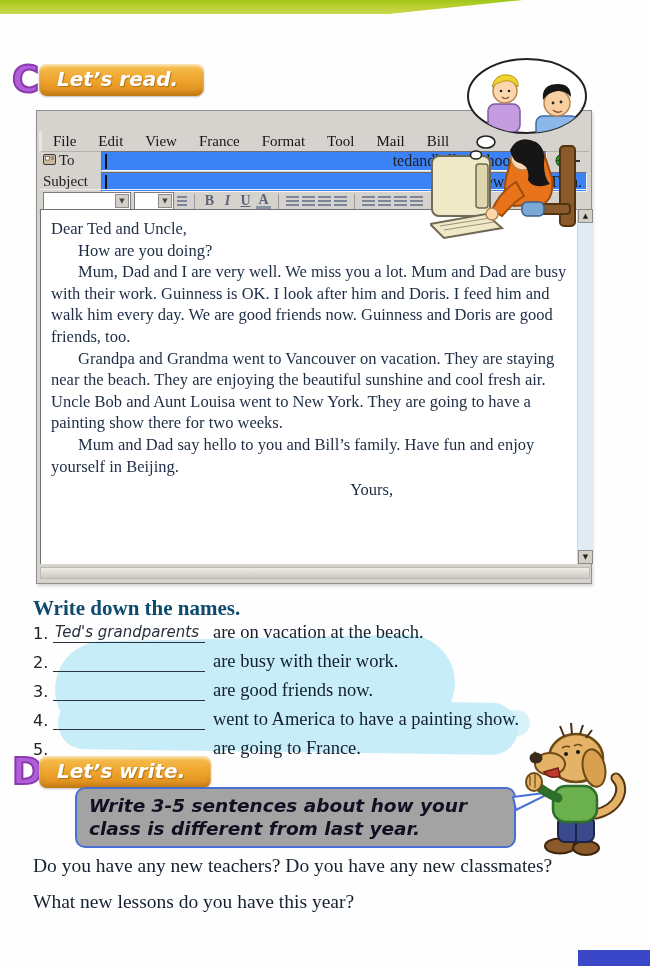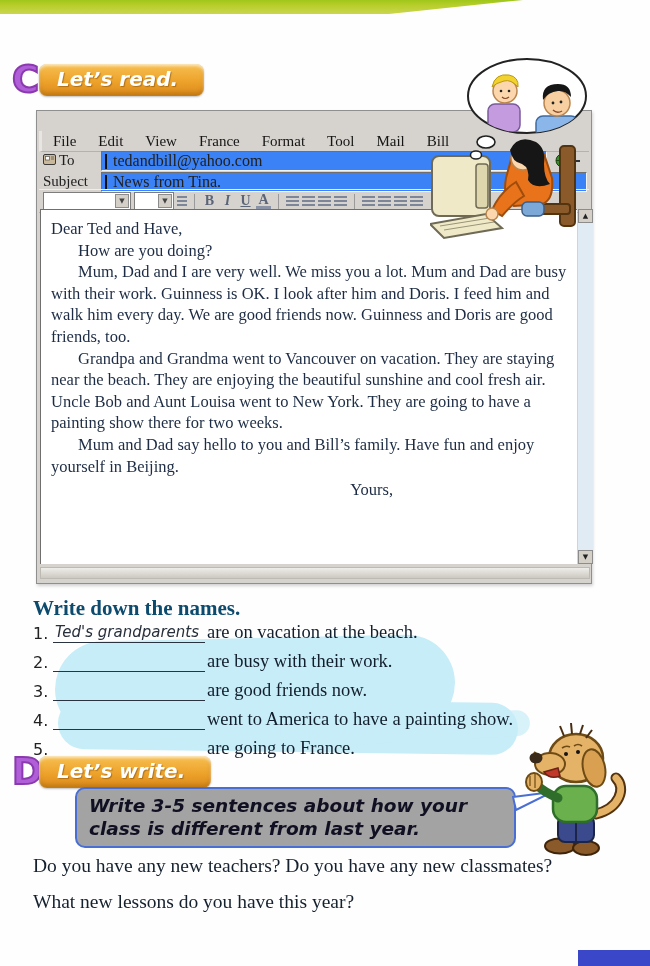--- a/index.html
+++ b/index.html
@@ -39,21 +39,21 @@
     background:linear-gradient(90deg,#141e6e 0%,#2b3f9e 45%,#5a7bd2 100%);
     display:flex; align-items:center; gap:5px; padding-left:4px;
     color:#fff; font-family:"Liberation Sans",sans-serif; font-size:11px; font-weight:bold;
   }
   .menubar {
     position:absolute; left:2px; top:20px; right:2px; height:21px;
     display:flex; align-items:center; border-bottom:1px solid #b5b2ac;
     border-left:3px solid #e8e6e2; font-size:15px; color:#151515;
   }
   .menu-item { padding:0 11px; cursor:default; }
-  .fieldrow { position:absolute; left:6px; height:25px; font-size:15px; color:#202020; }
+  .fieldrow { position:absolute; left:6px; height:25px; font-size:15px; color:#202020;text-align:right; }
   .flabel { position:absolute; left:16px; top:0; }
   .finput {
     position:absolute; top:-1px; height:20px; background:#3b82f6;
     border-top:1.5px solid #6f6f6f; border-left:1.5px solid #6f6f6f;
     border-bottom:1px solid #f4f4f4; border-right:1px solid #f4f4f4;
     font-size:16px; padding:0 4px 0 7px; white-space:nowrap; overflow:hidden;
   }
   .caret { position:absolute; left:3px; top:2px; width:2px; height:15px; background:#111; }
   .bookicon { position:absolute; left:0; top:2px; }
   .globe { position:absolute; top:1px; }
@@ -104,21 +104,21 @@
   
   .illus-top { position:absolute; left:430px; top:54px; z-index:3; }
   .illus-dog { position:absolute; left:520px; top:716px; z-index:3; }
   
   .ex-title { position:absolute; left:33px; top:596px; font-size:21px; font-weight:bold; color:#0c4a6e; z-index:2; }
   .blob { position:absolute; background:#c7edf8; z-index:1; }
   .ex-row { position:absolute; left:33px; height:26px; white-space:nowrap; z-index:2; }
   .ex-num { display:inline-block; width:20px; font-family:"DejaVu Sans",sans-serif; font-size:16px; color:#222; vertical-align:bottom; }
   .ex-blank {
     display:inline-block; width:152px; height:21px; border-bottom:1.6px solid #2a3340;
-    margin-right:2px; vertical-align:bottom; position:relative;
+    margin-right:8px; vertical-align:bottom; position:relative;
   }
   .ex-answer {
     position:absolute; left:2px; bottom:1px; font-family:"DejaVu Sans",sans-serif;
     font-style:italic; font-size:15px; color:#28303c; white-space:nowrap;
   }
   .ex-text { font-size:18.5px; color:#121e2c; vertical-align:bottom; }
   
   .bubble {
     position:absolute; left:75px; top:787px; width:441px; border:2.5px solid #4a6fd4;
     border-radius:10px; background:#a3a3a3; padding:5px 12px 6px 12px; z-index:2;
@@ -208,21 +208,21 @@
       <span class="bars"></span>
       <span class="bars"></span>
       <span class="tsep"></span>
       <span class="bars"></span>
       <span class="bars"></span>
       <span class="bars"></span>
       <span class="bars"></span>
     </div>
 
     <div class="mailbody">
-      <p>Dear Ted and Have,</p>
+      <p>Dear Ted and Uncle,</p>
       <p class="ind">How are you doing?</p>
       <p class="ind">Mum, Dad and I are very well. We miss you a lot. Mum and Dad are busy with their work. Guinness is OK. I look after him and Doris. I feed him and walk him every day. We are good friends now. Guinness and Doris are good friends, too.</p>
       <p class="ind">Grandpa and Grandma went to Vancouver on vacation. They are staying near the beach. They are enjoying the beautiful sunshine and cool fresh air. Uncle Bob and Aunt Louisa went to New York. They are going to have a painting show there for two weeks.</p>
       <p class="ind">Mum and Dad say hello to you and Bill’s family. Have fun and enjoy yourself in Beijing.</p>
       <div class="sig">
         <div>Yours,</div>
 
       </div>
     </div>
 

